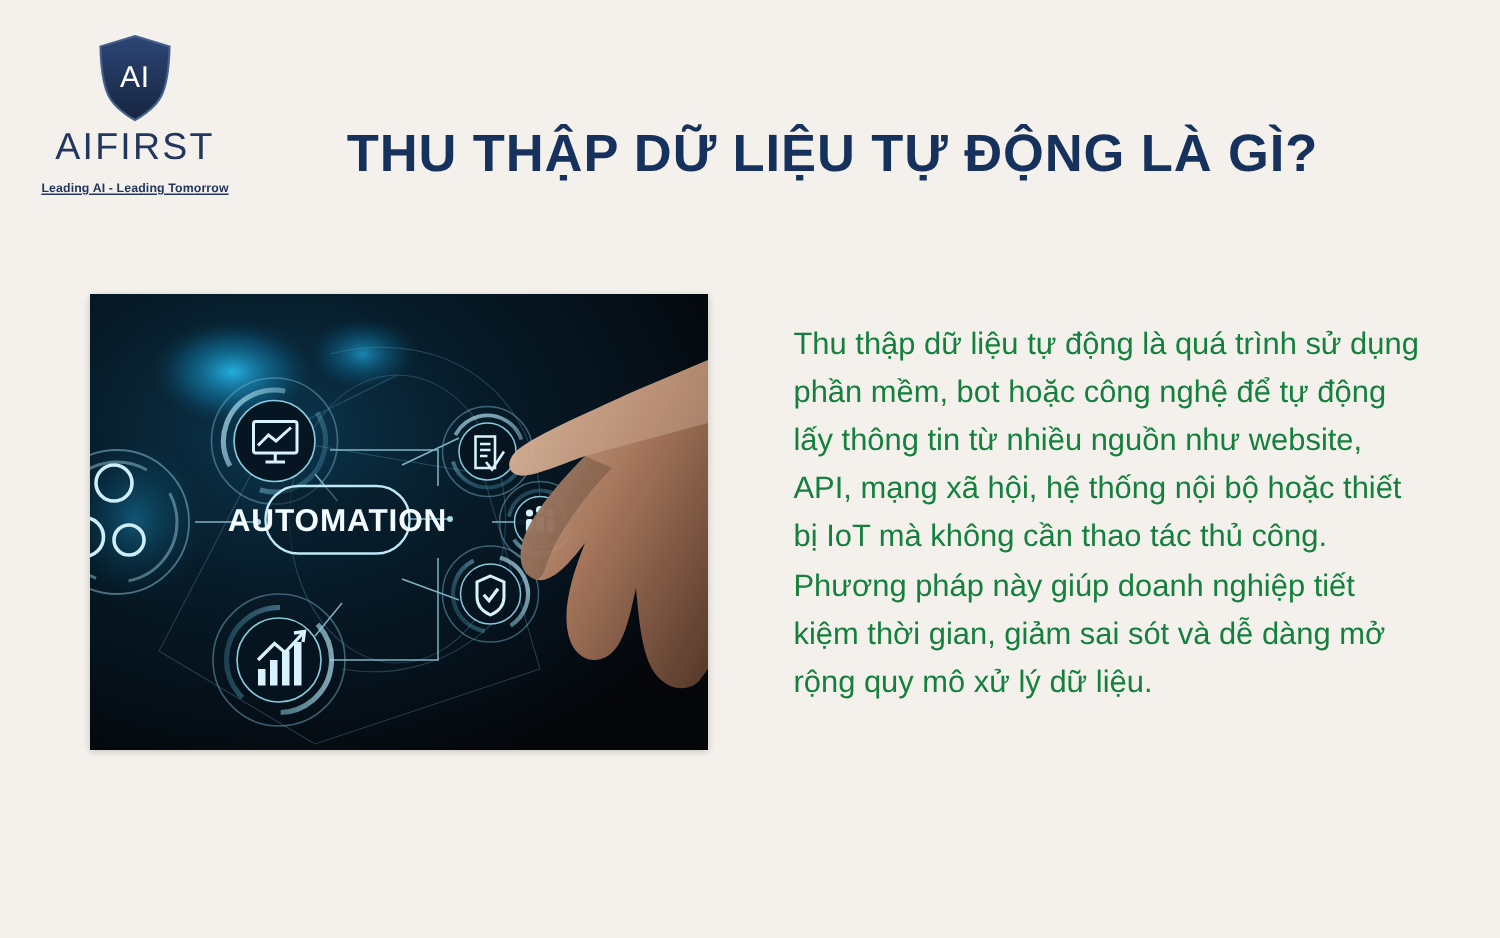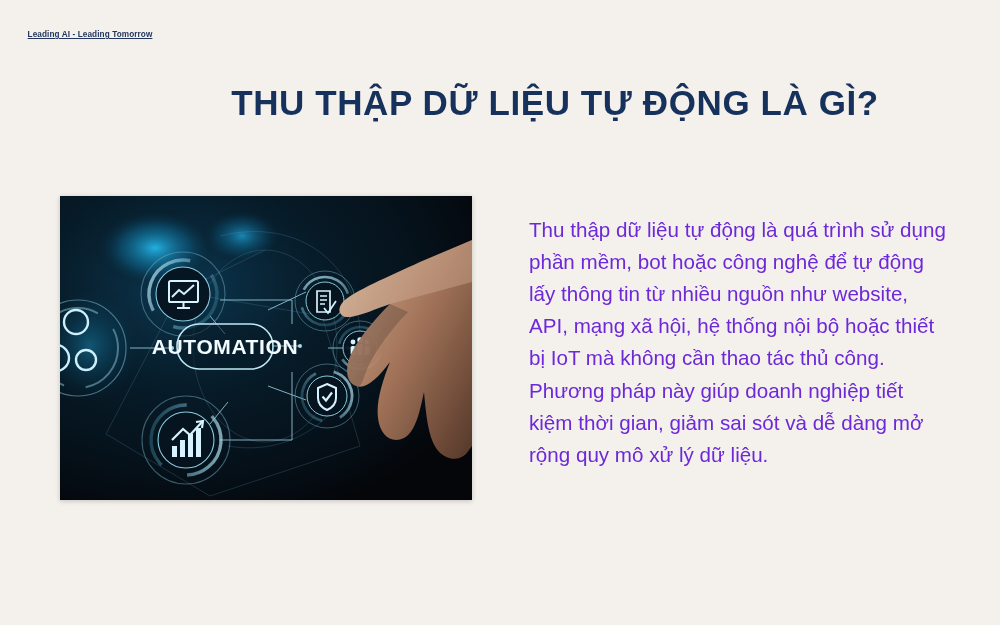--- a/index.html
+++ b/index.html
@@ -78,29 +78,43 @@
   .illustration svg { display: block; }
 
   
   .body-copy {
     position: absolute;
     left: 529px;
     top: 193px;
     width: 418px;
     font-size: 20.6px;
     line-height: 1.565;
-    color: #6d28d9;
+    color: #15803d;
     font-family: "Liberation Sans", sans-serif;
     text-align: left;
   }
 </style>
 </head>
 <body>
 
 <div class="logo-block">
+  <span class="shield-wrap">
+    <svg viewBox="0 0 54 60" width="54" height="60" aria-hidden="true">
+      <defs>
+        <linearGradient id="shieldGrad" x1="0" y1="0" x2="0" y2="1">
+          <stop offset="0%" stop-color="#2d4675"></stop>
+          <stop offset="55%" stop-color="#203459"></stop>
+          <stop offset="100%" stop-color="#16253f"></stop>
+        </linearGradient>
+      </defs>
+      <path d="M27 2 L50 9 C50 9 50 30 45 41 C40.5 51 27 58 27 58 C27 58 13.5 51 9 41 C4 30 4 9 4 9 Z" fill="url(#shieldGrad)" stroke="#47608c" stroke-width="1.4"></path>
+      <text x="27" y="36" text-anchor="middle" font-family="Liberation Sans, sans-serif" font-size="20" fill="#ffffff" letter-spacing="0.5">AI</text>
+    </svg>
+  </span>
+  <div class="logo-wordmark">AIFIRST</div>
   <div class="logo-tagline">Leading AI - Leading Tomorrow</div>
 </div>
 
 <h1 class="page-title">THU THẬP DỮ LIỆU TỰ ĐỘNG LÀ GÌ?</h1>
 
 <div class="illustration">
   <svg viewBox="0 0 412 304" width="412" height="304" aria-hidden="true">
     <defs>
       <radialGradient id="glowCyan" cx="0.5" cy="0.5" r="0.5">
         <stop offset="0%" stop-color="#25b6e8" stop-opacity="0.95"></stop>

